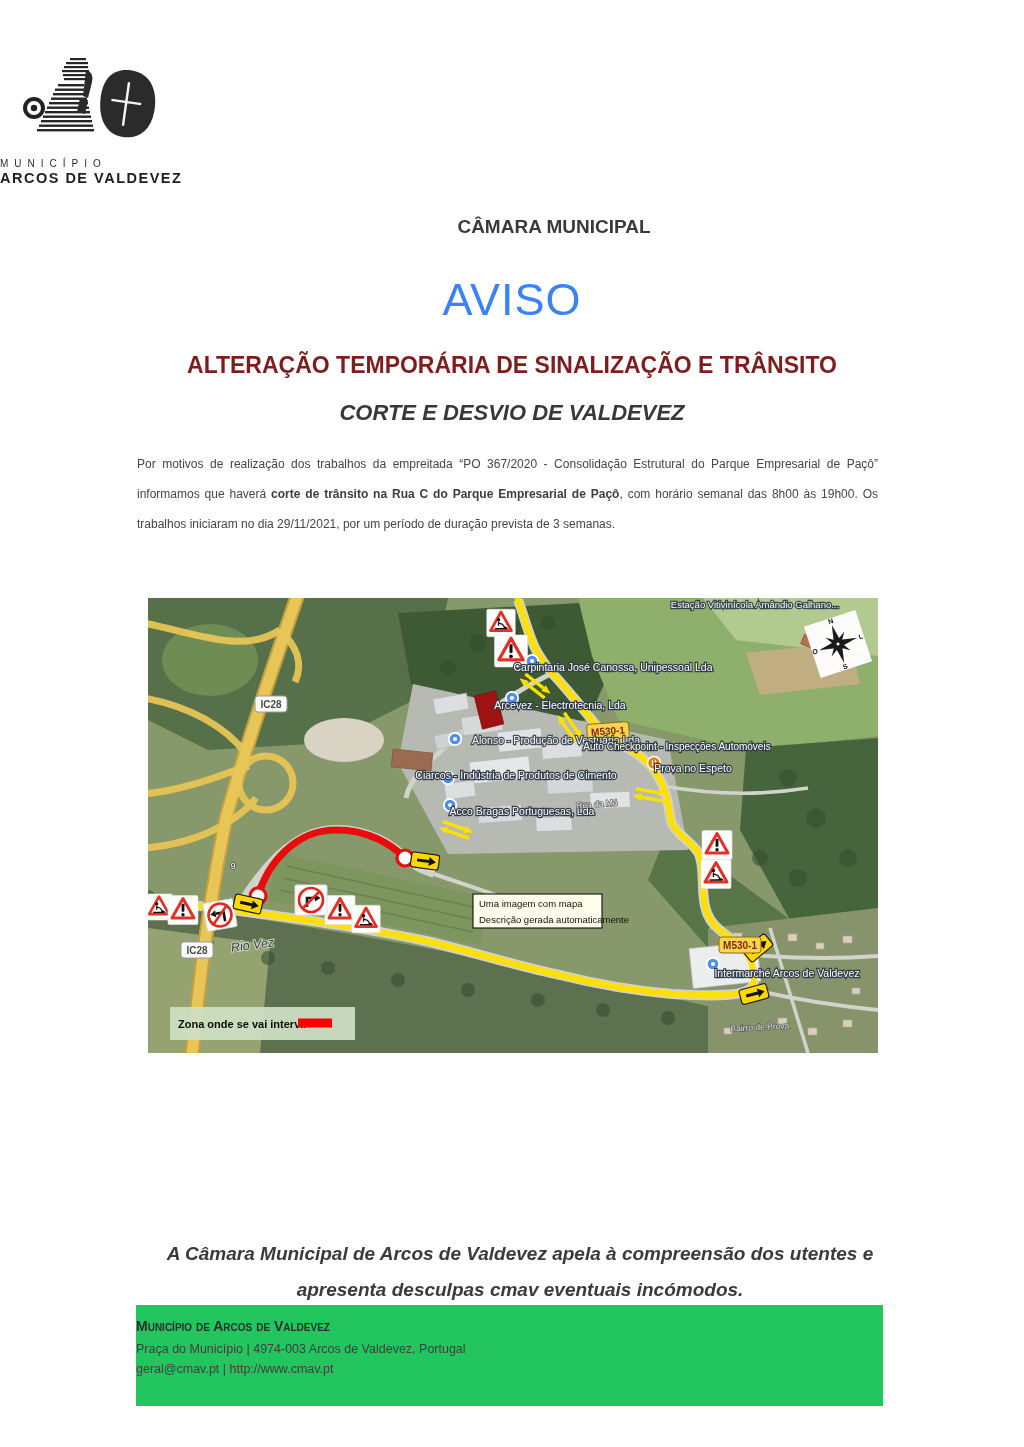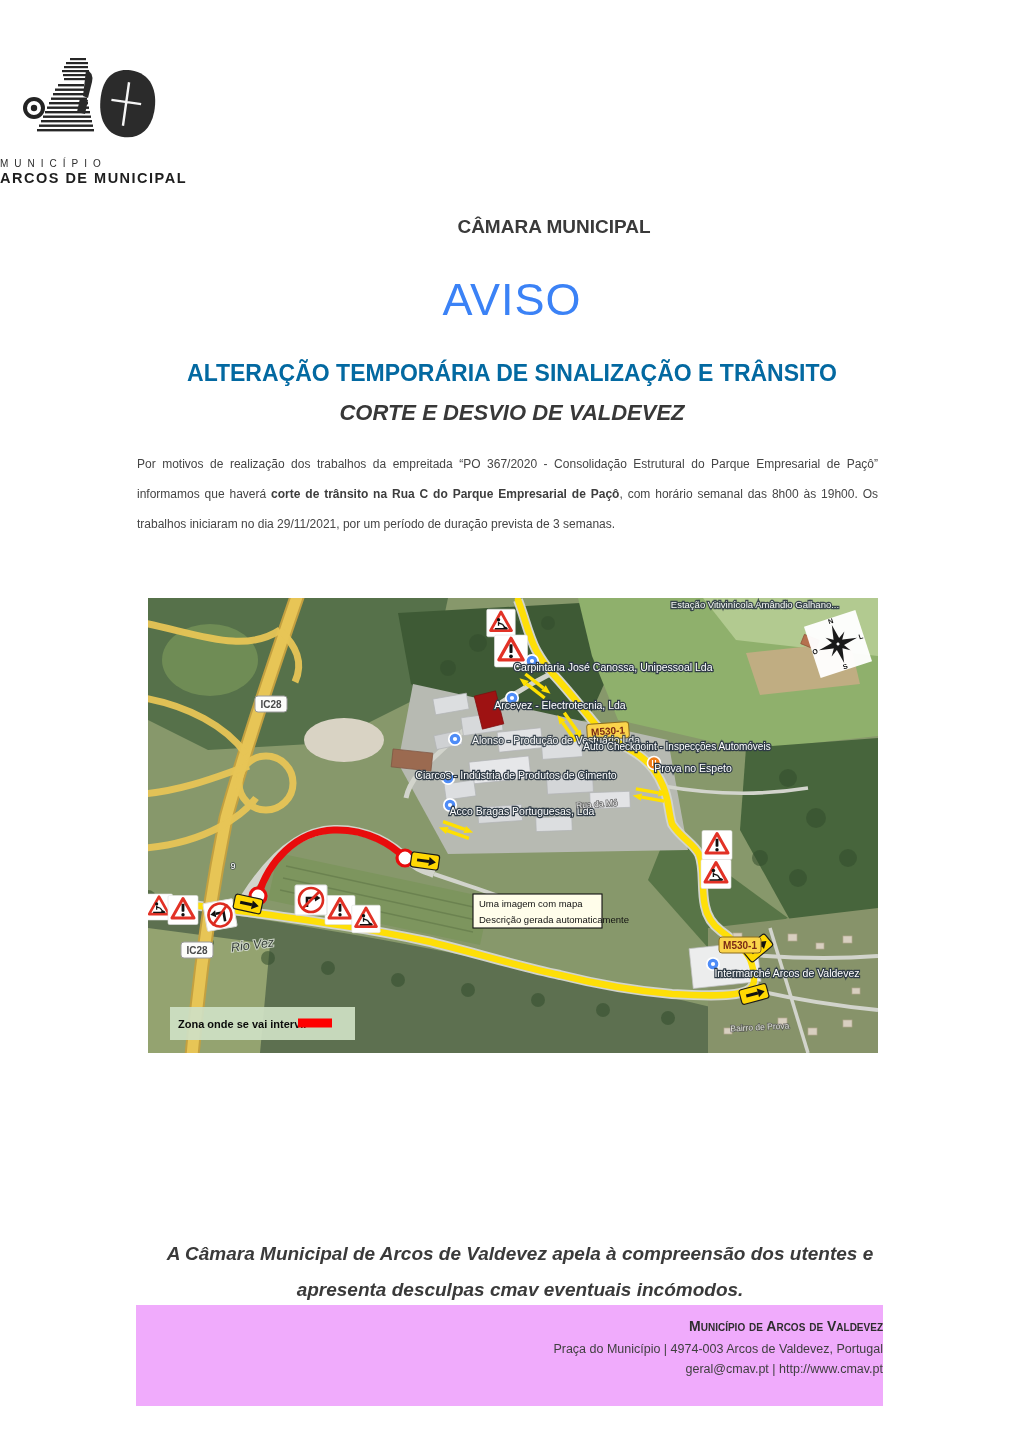--- a/index.html
+++ b/index.html
@@ -4,30 +4,30 @@
 <style>
   html,body{margin:0;padding:0;background:#fff;}
   .page{position:relative;width:1024px;height:1447px;background:#fff;overflow:hidden;
         font-family:"Liberation Sans",sans-serif;color:#3c3c3c;}
   .center{text-align:center;}
   .logo-wrap{position:absolute;top:56px;left:0;width:1024px;text-align:left;}
   .logo-sub{font-size:10px;letter-spacing:6px;color:#2c2c2c;margin-top:2px;}
   .logo-name{font-size:14.5px;font-weight:bold;letter-spacing:1.5px;color:#1e1e1e;margin-top:1px;}
   .h-camara{position:absolute;top:216px;left:0;width:1024px;font-size:19px;font-weight:bold;color:#3a3a3a;padding-left:42px;}
   .h-aviso{position:absolute;top:274px;left:0;width:1024px;font-size:45px;font-weight:normal;letter-spacing:1px;color:#3b82f6;}
-  .h-alt{position:absolute;top:360px;left:0;width:1024px;font-size:23px;font-weight:bold;color:#0369a1;}
+  .h-alt{position:absolute;top:352px;left:0;width:1024px;font-size:23px;font-weight:bold;color:#7f1d1d;}
   .h-corte{position:absolute;top:400px;left:0;width:1024px;font-size:22px;font-weight:bold;font-style:italic;color:#383838;}
   .para{position:absolute;top:449px;left:137px;width:741px;font-size:12px;line-height:30px;
         text-align:justify;color:#454545;}
   .para b{color:#3d3d3d;}
   .map-box{position:absolute;top:598px;left:148px;width:730px;height:455px;}
   .closing{position:absolute;top:1236px;left:8px;width:1024px;font-size:19px;font-weight:bold;
            font-style:italic;line-height:36px;color:#3a3a3a;}
-  .footer{position:absolute;top:1305px;left:136px;width:747px;height:88px;background:#f0abfc;
-          text-align:right;padding-top:13px;box-sizing:content-box;}
+  .footer{position:absolute;top:1305px;left:136px;width:747px;height:88px;background:#22c55e;
+          text-align:left;padding-top:13px;box-sizing:content-box;}
   .footer .f-title{font-size:14px;font-weight:bold;font-variant:small-caps;color:#2e2e2e;margin-bottom:5px;}
   .footer .f-line{font-size:12.5px;line-height:20px;color:#3f3f3f;}
   svg text{font-family:"Liberation Sans",sans-serif;}
 </style>
 </head>
 <body>
 
 <div class="page">
 
   <div class="logo-wrap">
@@ -56,21 +56,21 @@
       </g>
       <circle cx="34" cy="52" r="9" fill="#fff" stroke="#232323" stroke-width="4"></circle>
       <circle cx="34" cy="52" r="3.2" fill="#232323"></circle>
 
       <g transform="translate(126,48) rotate(8)">
         <path d="M0,-34 C20,-34 30,-18 29,4 C28,24 16,34 0,33 C-16,32 -26,18 -26,-4 C-26,-24 -16,-34 0,-34 Z" fill="#2b2b2b"></path>
         <path d="M0,-22 V22 M-15,-2 H15" stroke="#f5f5f5" stroke-width="2.4" fill="none"></path>
       </g>
     </svg>
     <div class="logo-sub">MUNICÍPIO</div>
-    <div class="logo-name">ARCOS DE MUNICIPAL</div>
+    <div class="logo-name">ARCOS DE VALDEVEZ</div>
   </div>
 
   <div class="h-camara center">CÂMARA MUNICIPAL</div>
   <div class="h-aviso center">AVISO</div>
   <div class="h-alt center">ALTERAÇÃO TEMPORÁRIA DE SINALIZAÇÃO E TRÂNSITO</div>
   <div class="h-corte center">CORTE E DESVIO DE VALDEVEZ</div>
 
   <div class="para"><span>Por motivos de realização dos trabalhos da empreitada “PO 367/2020 - Consolidação Estrutural do Parque Empresarial de Paçô” informamos que haverá </span><b>corte de trânsito na Rua C do Parque Empresarial de Paçô</b><span>, com horário semanal das 8h00 às 19h00. Os trabalhos iniciaram no dia 29/11/2021, por um período de duração prevista de 3 semanas.</span></div>
 
   <div class="map-box">

